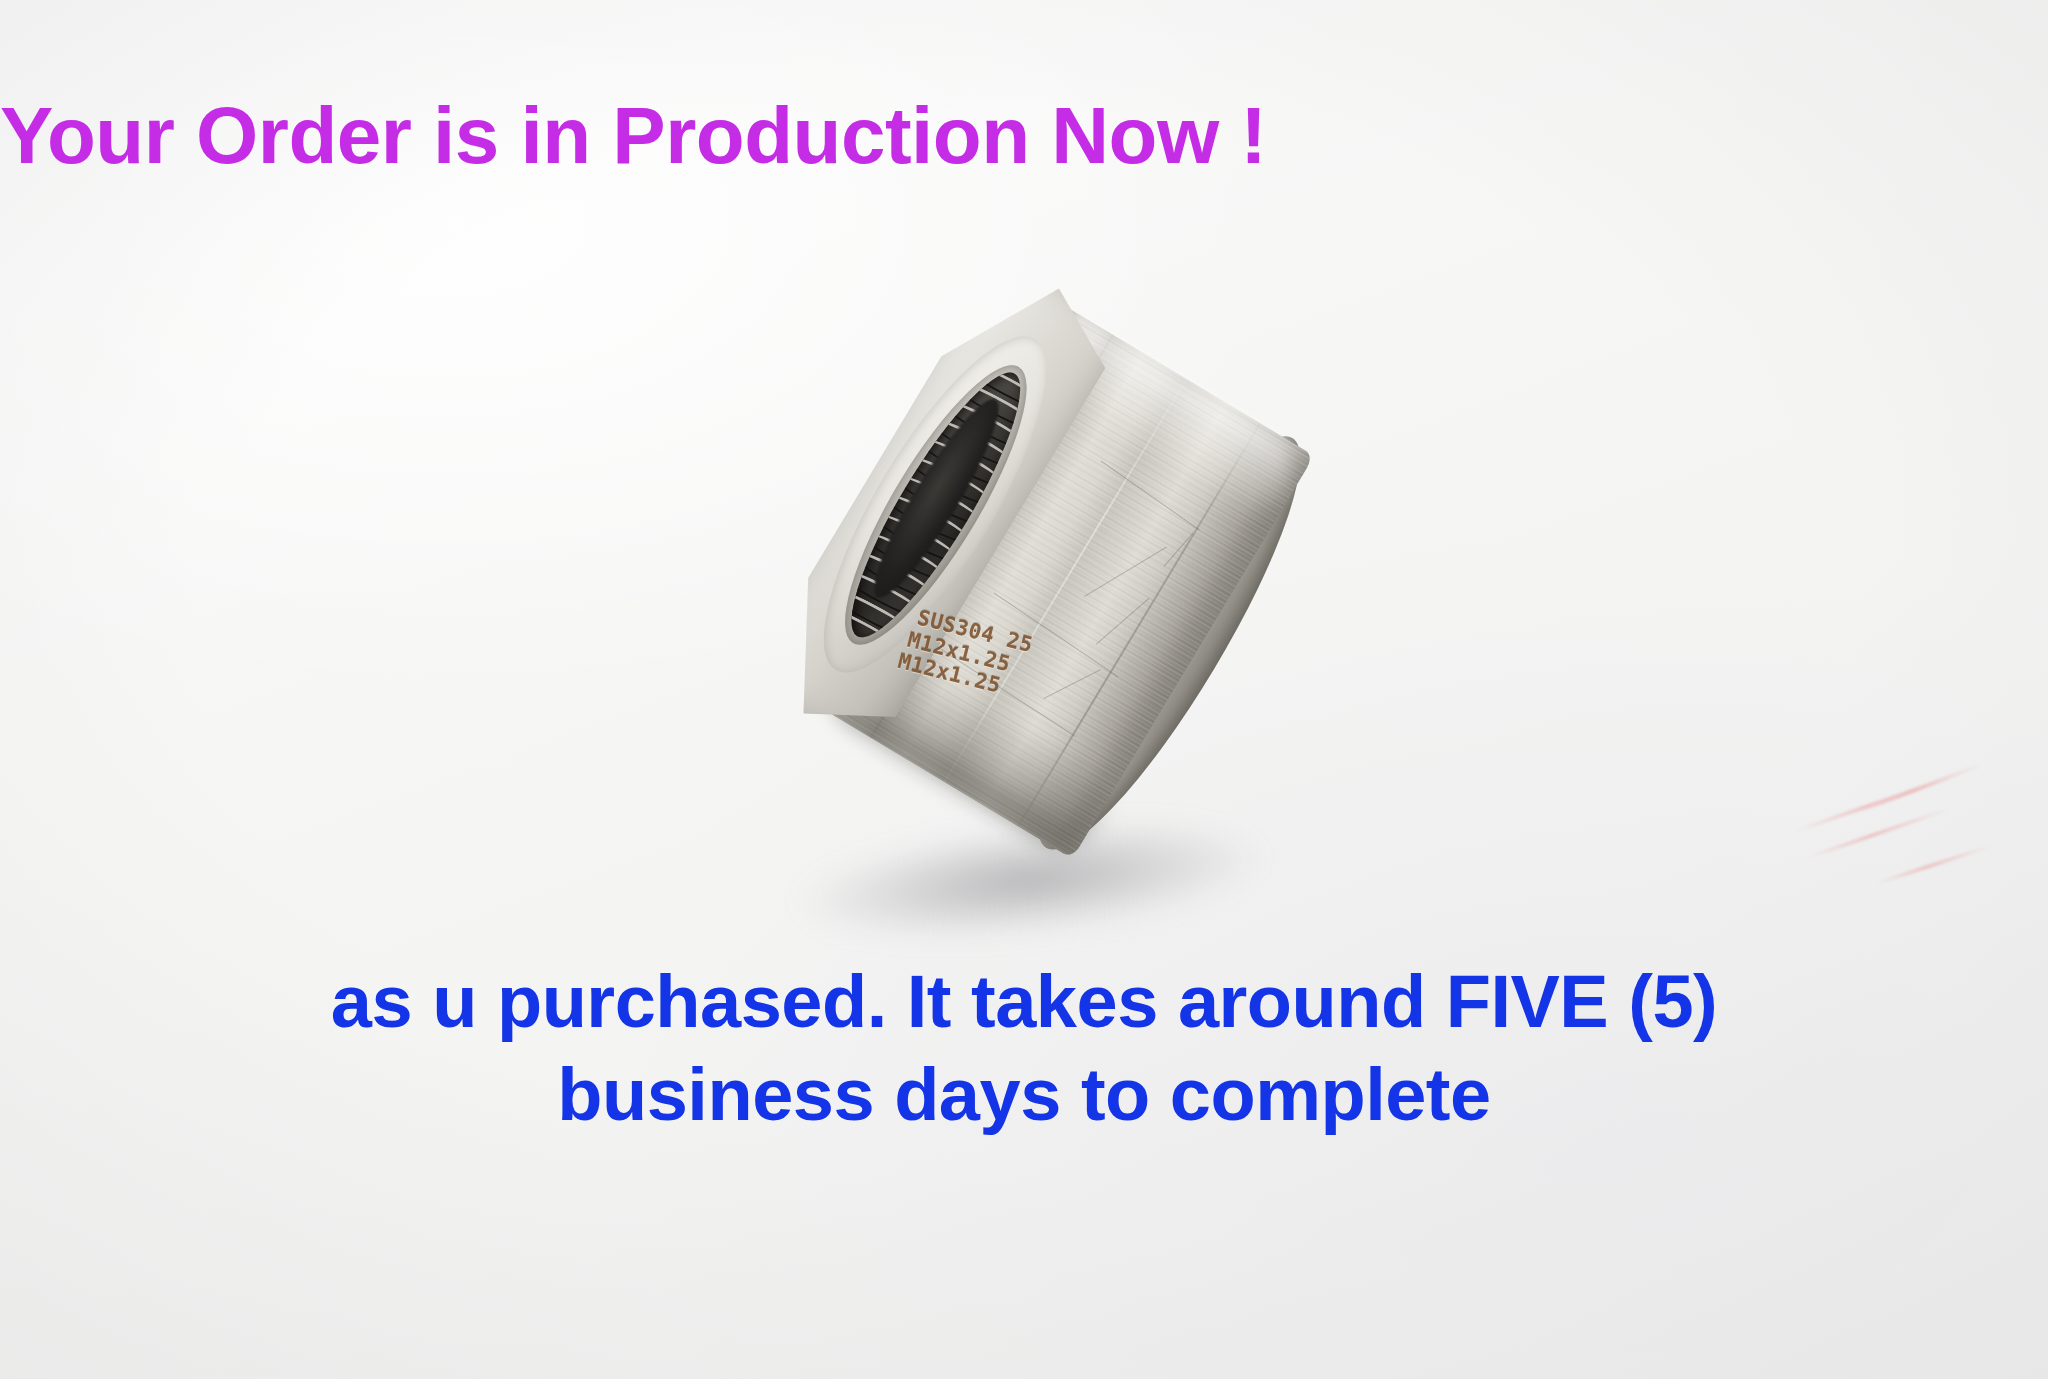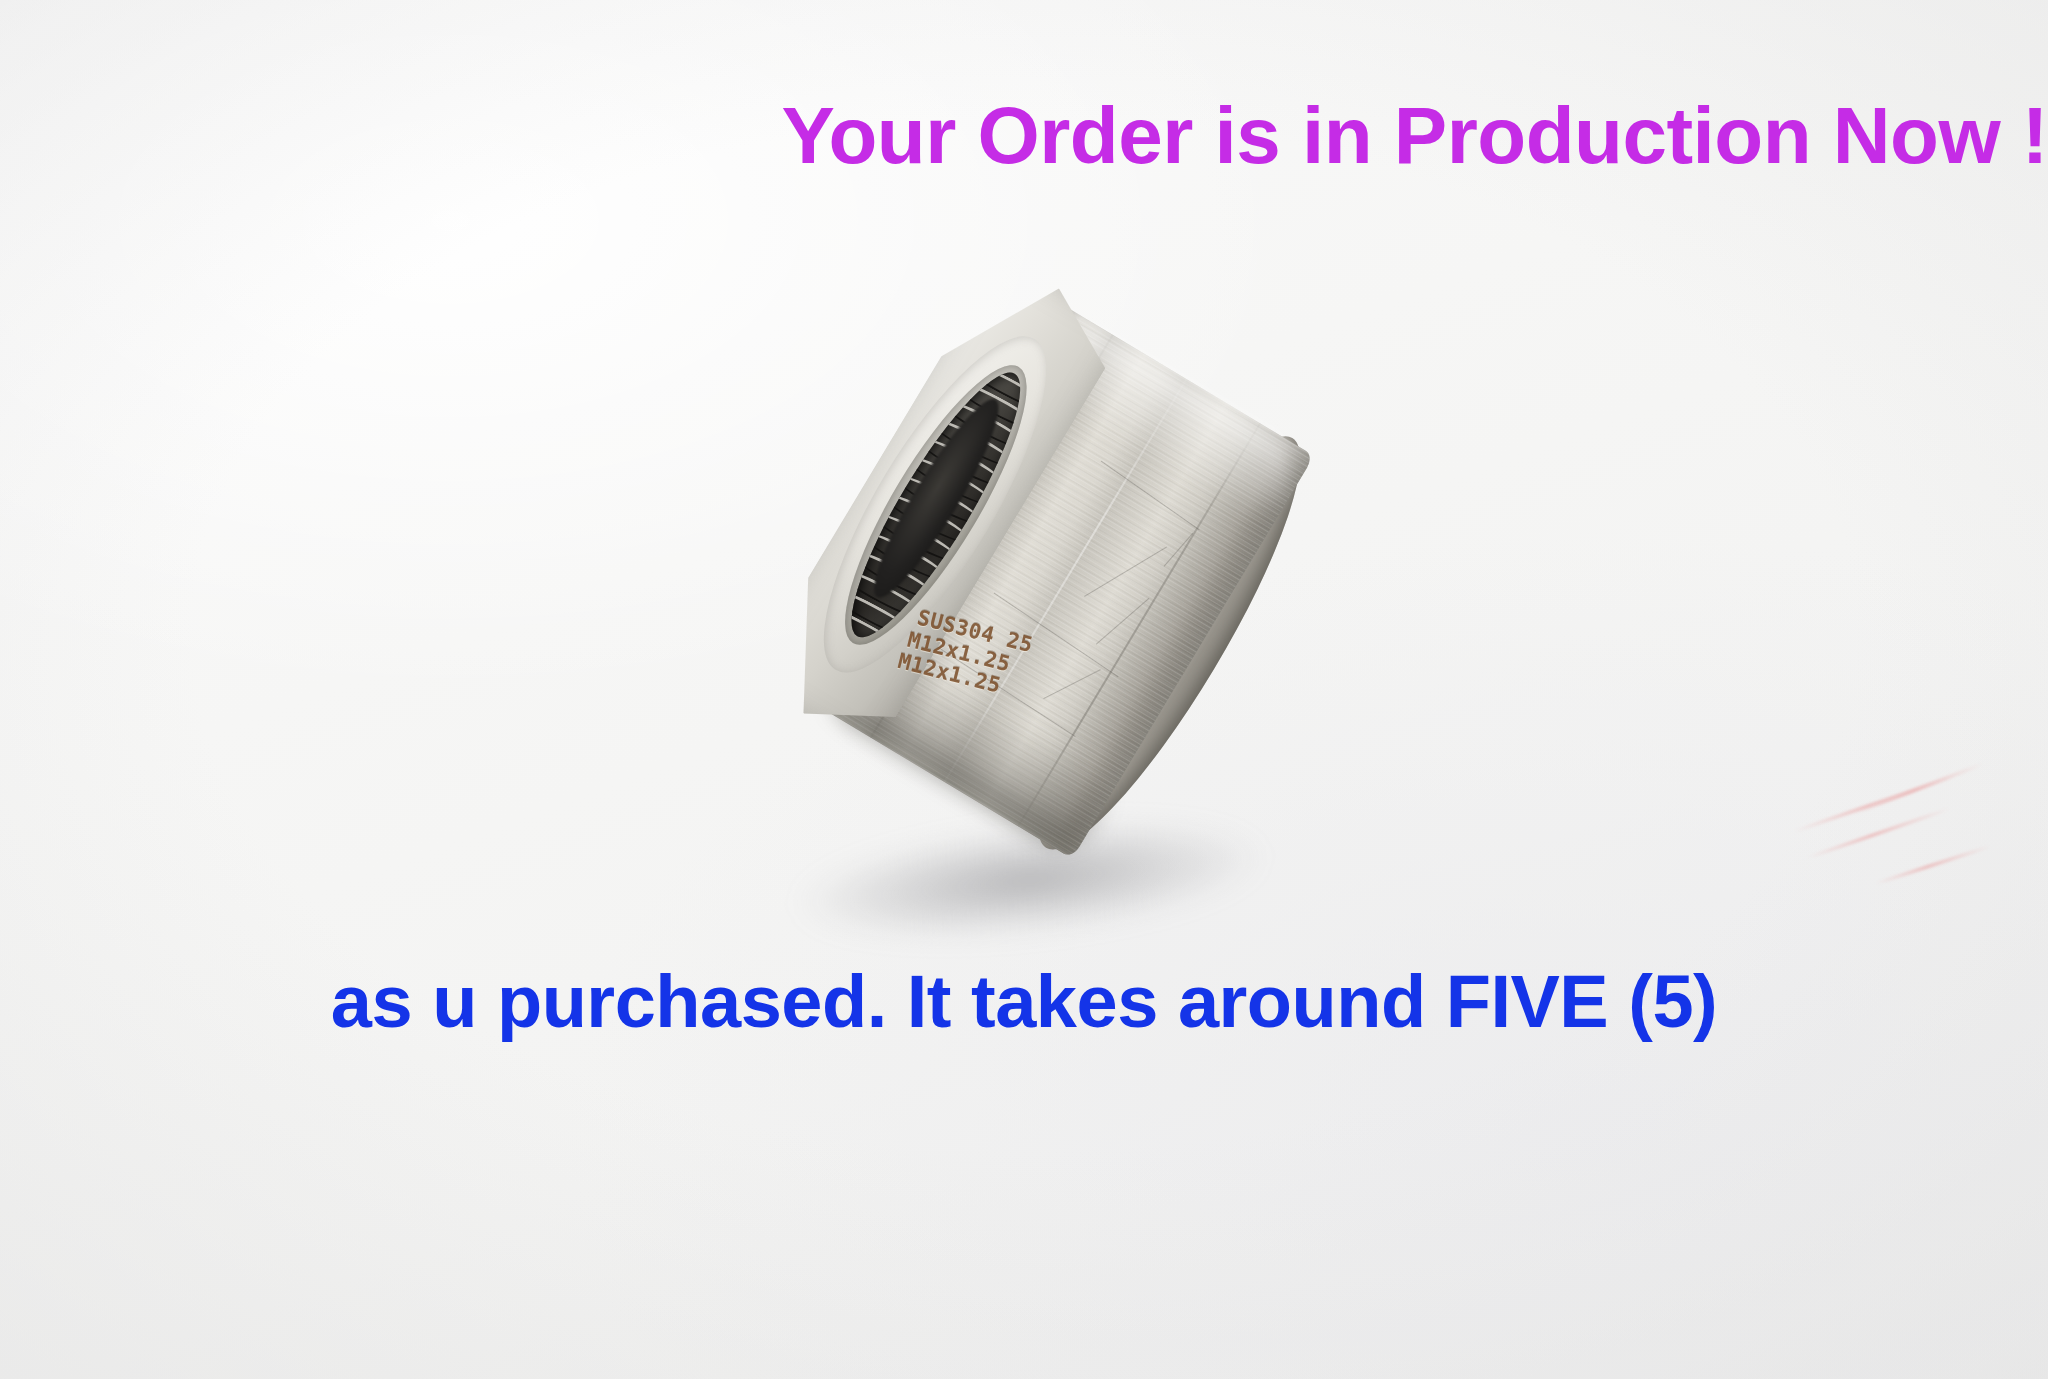--- a/index.html
+++ b/index.html
@@ -49,21 +49,21 @@
   .pink-streaks i:nth-child(1){ left:4px;  top:70px; width:170px; transform:rotate(-19deg); }
   .pink-streaks i:nth-child(2){ left:18px; top:96px; width:150px; transform:rotate(-19deg); }
   .pink-streaks i:nth-child(3){ left:64px; top:52px; width:138px; transform:rotate(-21deg); }
   .pink-streaks i:nth-child(4){ left:86px; top:122px;width:120px; transform:rotate(-18deg); }
 
   
   .headline {
     position: absolute;
     left: 0; right: 0;
     top: 96px;
-    text-align: right;
+    text-align: left;
     font-weight: 700;
     font-size: 80px;
     letter-spacing: -0.5px;
     line-height: 1.0;
     color: #c52ce6;
     white-space: nowrap;
   }
 
   
   .body-copy {
@@ -370,15 +370,16 @@
         <div class="l1">SUS304  25</div>
         <div class="l2">M12x1.25</div>
         <div class="l3">M12x1.25</div>
       </div>
 
     </div>
   </div>
 
   <div class="body-copy">
     <span class="line">as u purchased. It takes around FIVE (5)</span>
+    <span class="line">business days to complete</span>
   </div>
 
 </div>
 
 </body></html>

